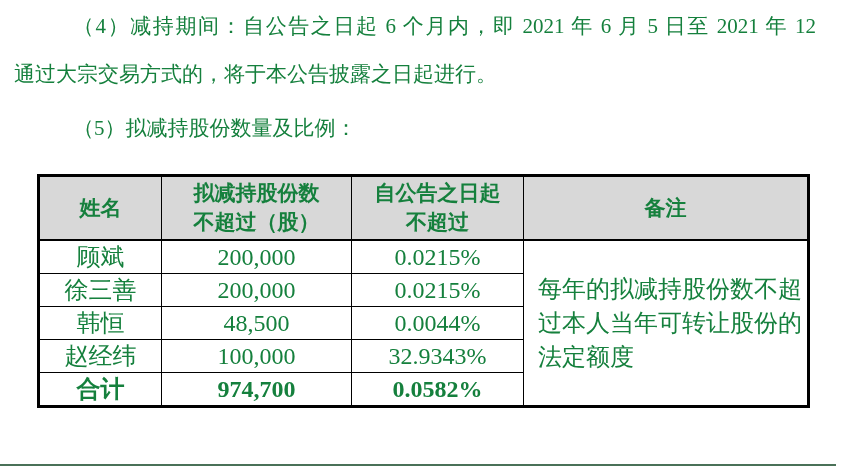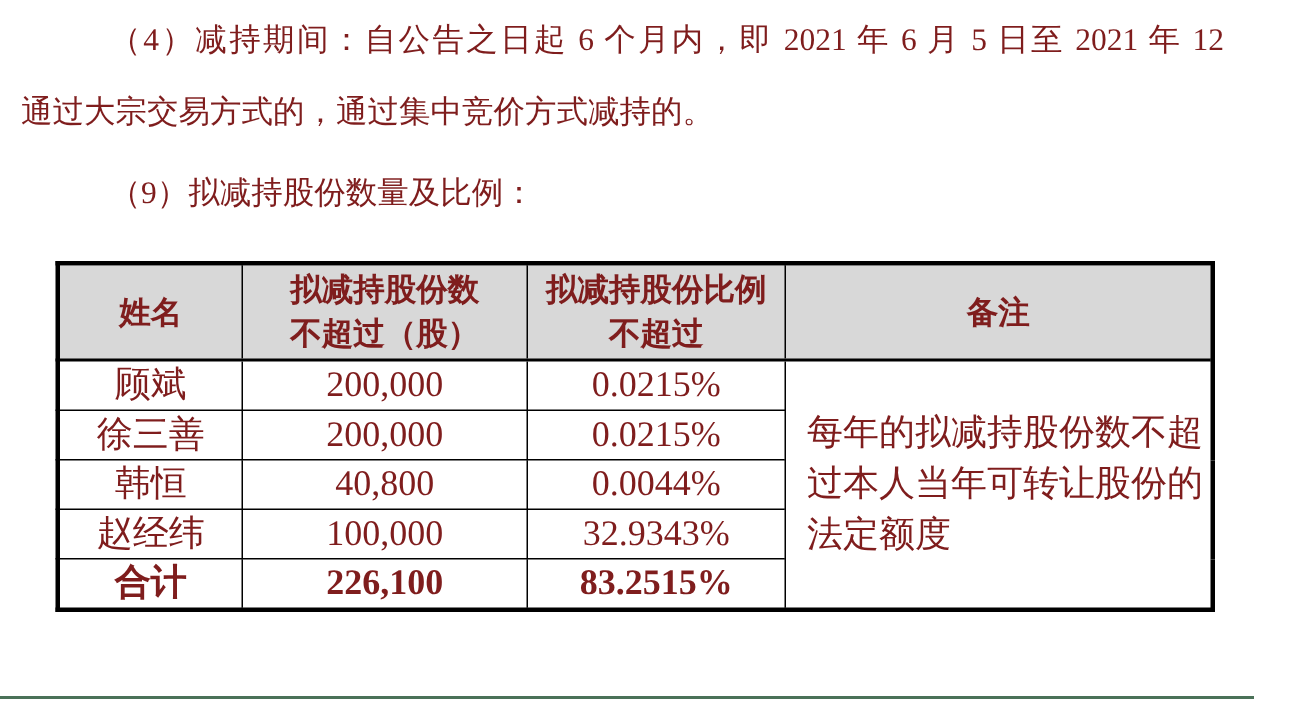--- a/index.html
+++ b/index.html
@@ -7,21 +7,21 @@
     padding: 0;
     background: #ffffff;
   }
   .viewport {
     position: relative;
     width: 836px;
     height: 472px;
     background: #ffffff;
     overflow: hidden;
     font-family: "Liberation Serif", "DejaVu Serif", serif;
-    color: #7f1d1d;
+    color: #15803d;
   }
   .para {
     font-size: 21px;
     margin: 0 20px 0 14px;
   }
   .para4 {
     padding-top: 2px;
   }
   .pline {
     line-height: 48px;
@@ -97,68 +97,68 @@
     height: 2px;
   }
 </style>
 </head>
 <body>
 
 <div class="viewport">
 
   <div class="para para4">
     <div class="pline indent justify">（4）减持期间：自公告之日起 6 个月内，即 2021 年 6 月 5 日至 2021 年 12</div>
-    <div class="pline">通过大宗交易方式的，通过集中竞价方式减持的。</div>
+    <div class="pline">通过大宗交易方式的，将于本公告披露之日起进行。</div>
   </div>
 
-  <div class="para para5">（9）拟减持股份数量及比例：</div>
+  <div class="para para5">（5）拟减持股份数量及比例：</div>
 
   <table class="reduction">
     <colgroup>
       <col style="width:123px">
       <col style="width:190px">
       <col style="width:172px">
       <col style="width:285px">
     </colgroup>
     <thead>
       <tr>
         <th style="background: rgb(216, 216, 216);">姓名</th>
         <th style="background: rgb(216, 216, 216);">拟减持股份数
 不超过（股）</th>
-        <th style="background: rgb(216, 216, 216);">拟减持股份比例
+        <th style="background: rgb(216, 216, 216);">自公告之日起
 不超过</th>
         <th style="background: rgb(216, 216, 216);">备注</th>
       </tr>
     </thead>
     <tbody>
       <tr>
         <td>顾斌</td>
         <td>200,000</td>
         <td>0.0215%</td>
         <td class="note-cell" rowspan="5">每年的拟减持股份数不超过本人当年可转让股份的法定额度</td>
       </tr>
       <tr>
         <td>徐三善</td>
         <td>200,000</td>
         <td>0.0215%</td>
       </tr>
       <tr>
         <td>韩恒</td>
-        <td>40,800</td>
+        <td>48,500</td>
         <td>0.0044%</td>
       </tr>
       <tr>
         <td>赵经纬</td>
         <td>100,000</td>
         <td>32.9343%</td>
       </tr>
       <tr class="total-row">
         <td>合计</td>
-        <td>226,100</td>
-        <td>83.2515%</td>
+        <td>974,700</td>
+        <td>0.0582%</td>
       </tr>
     </tbody>
   </table>
 
   <div class="edge-v" style="background: rgb(74, 113, 88);"></div>
   <div class="edge-h" style="background: rgb(74, 113, 88);"></div>
 
 </div>
 
 </body></html>

